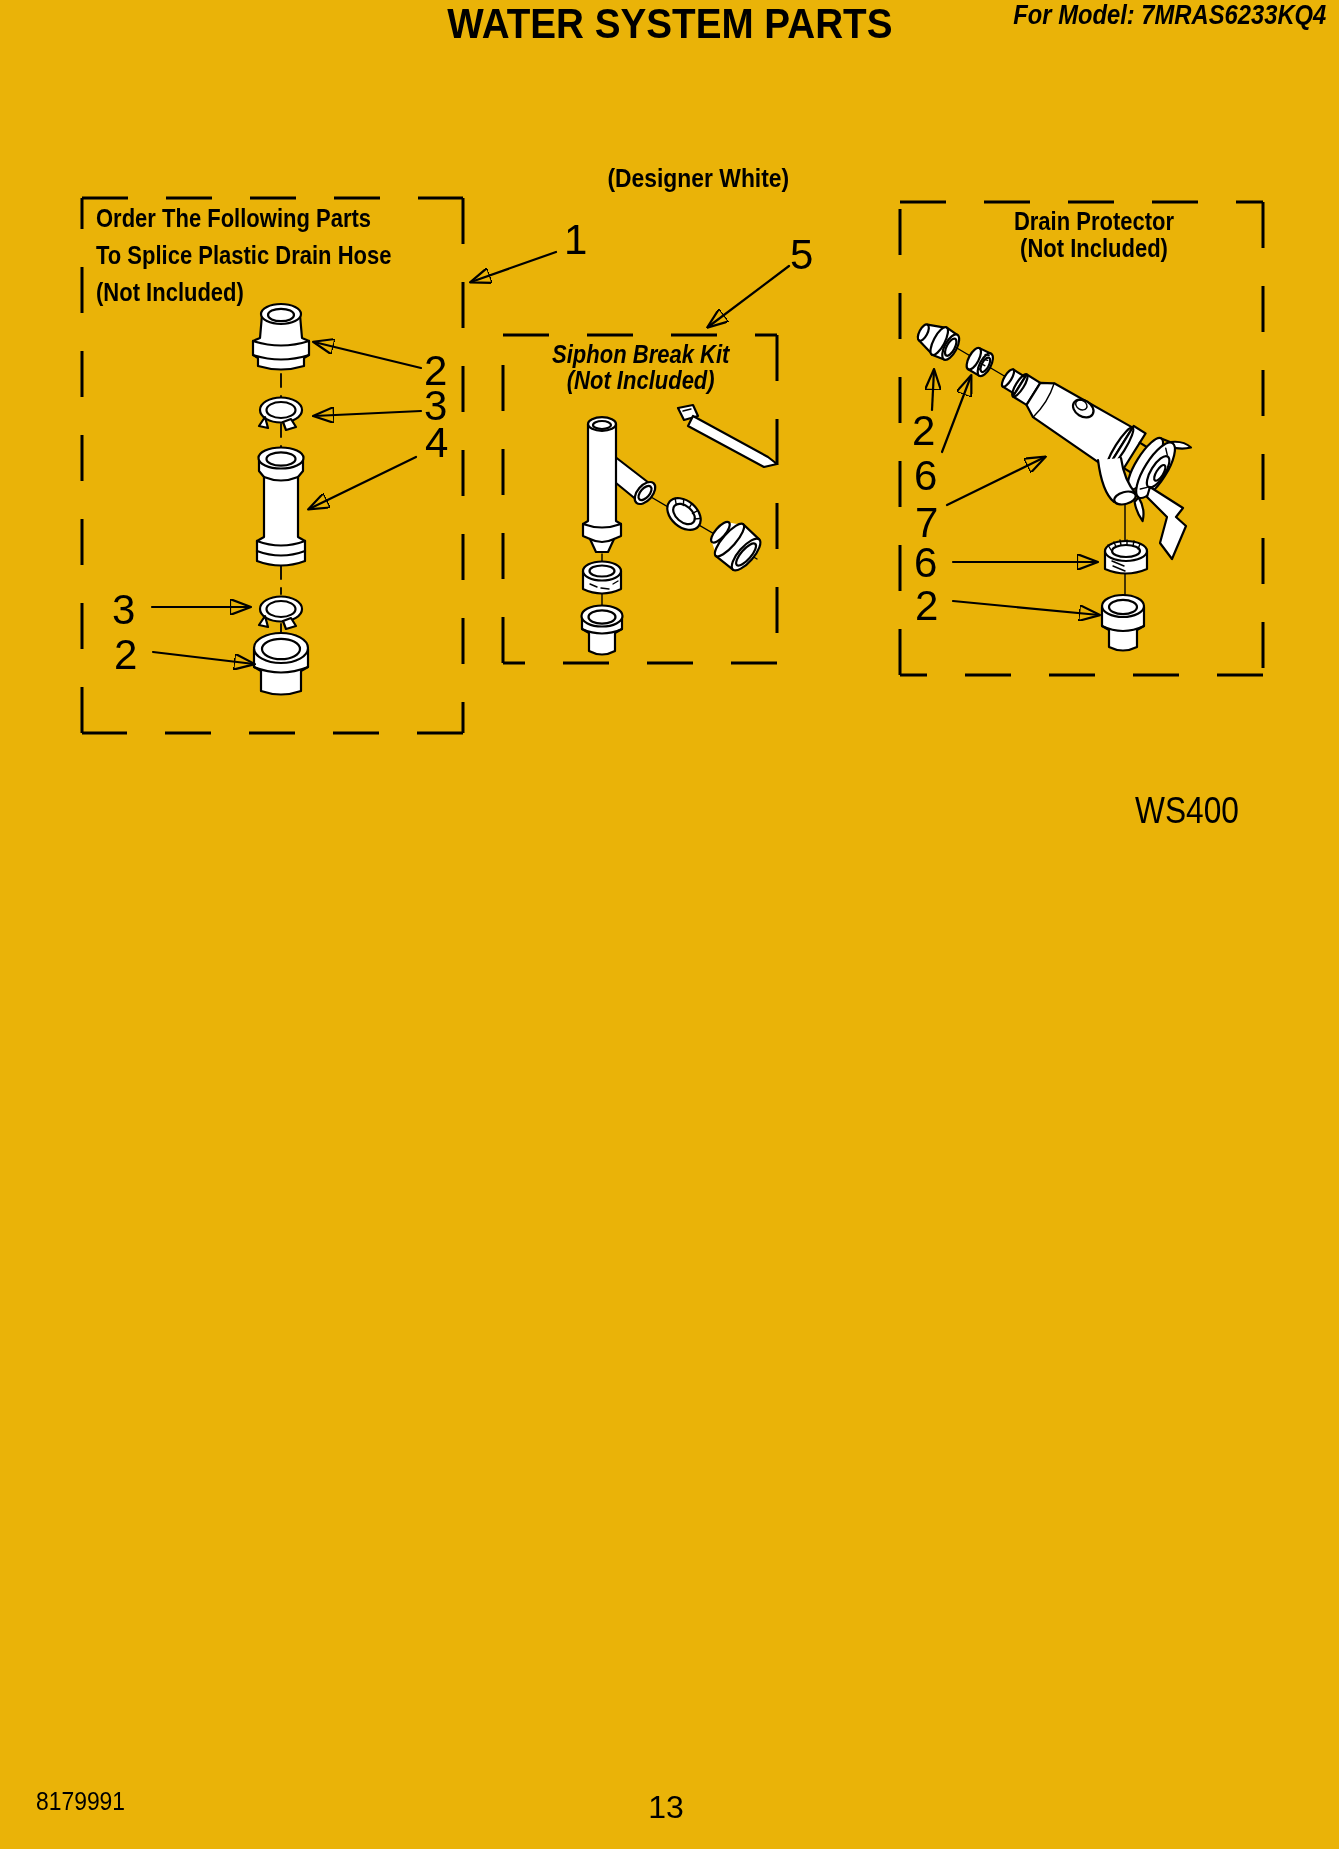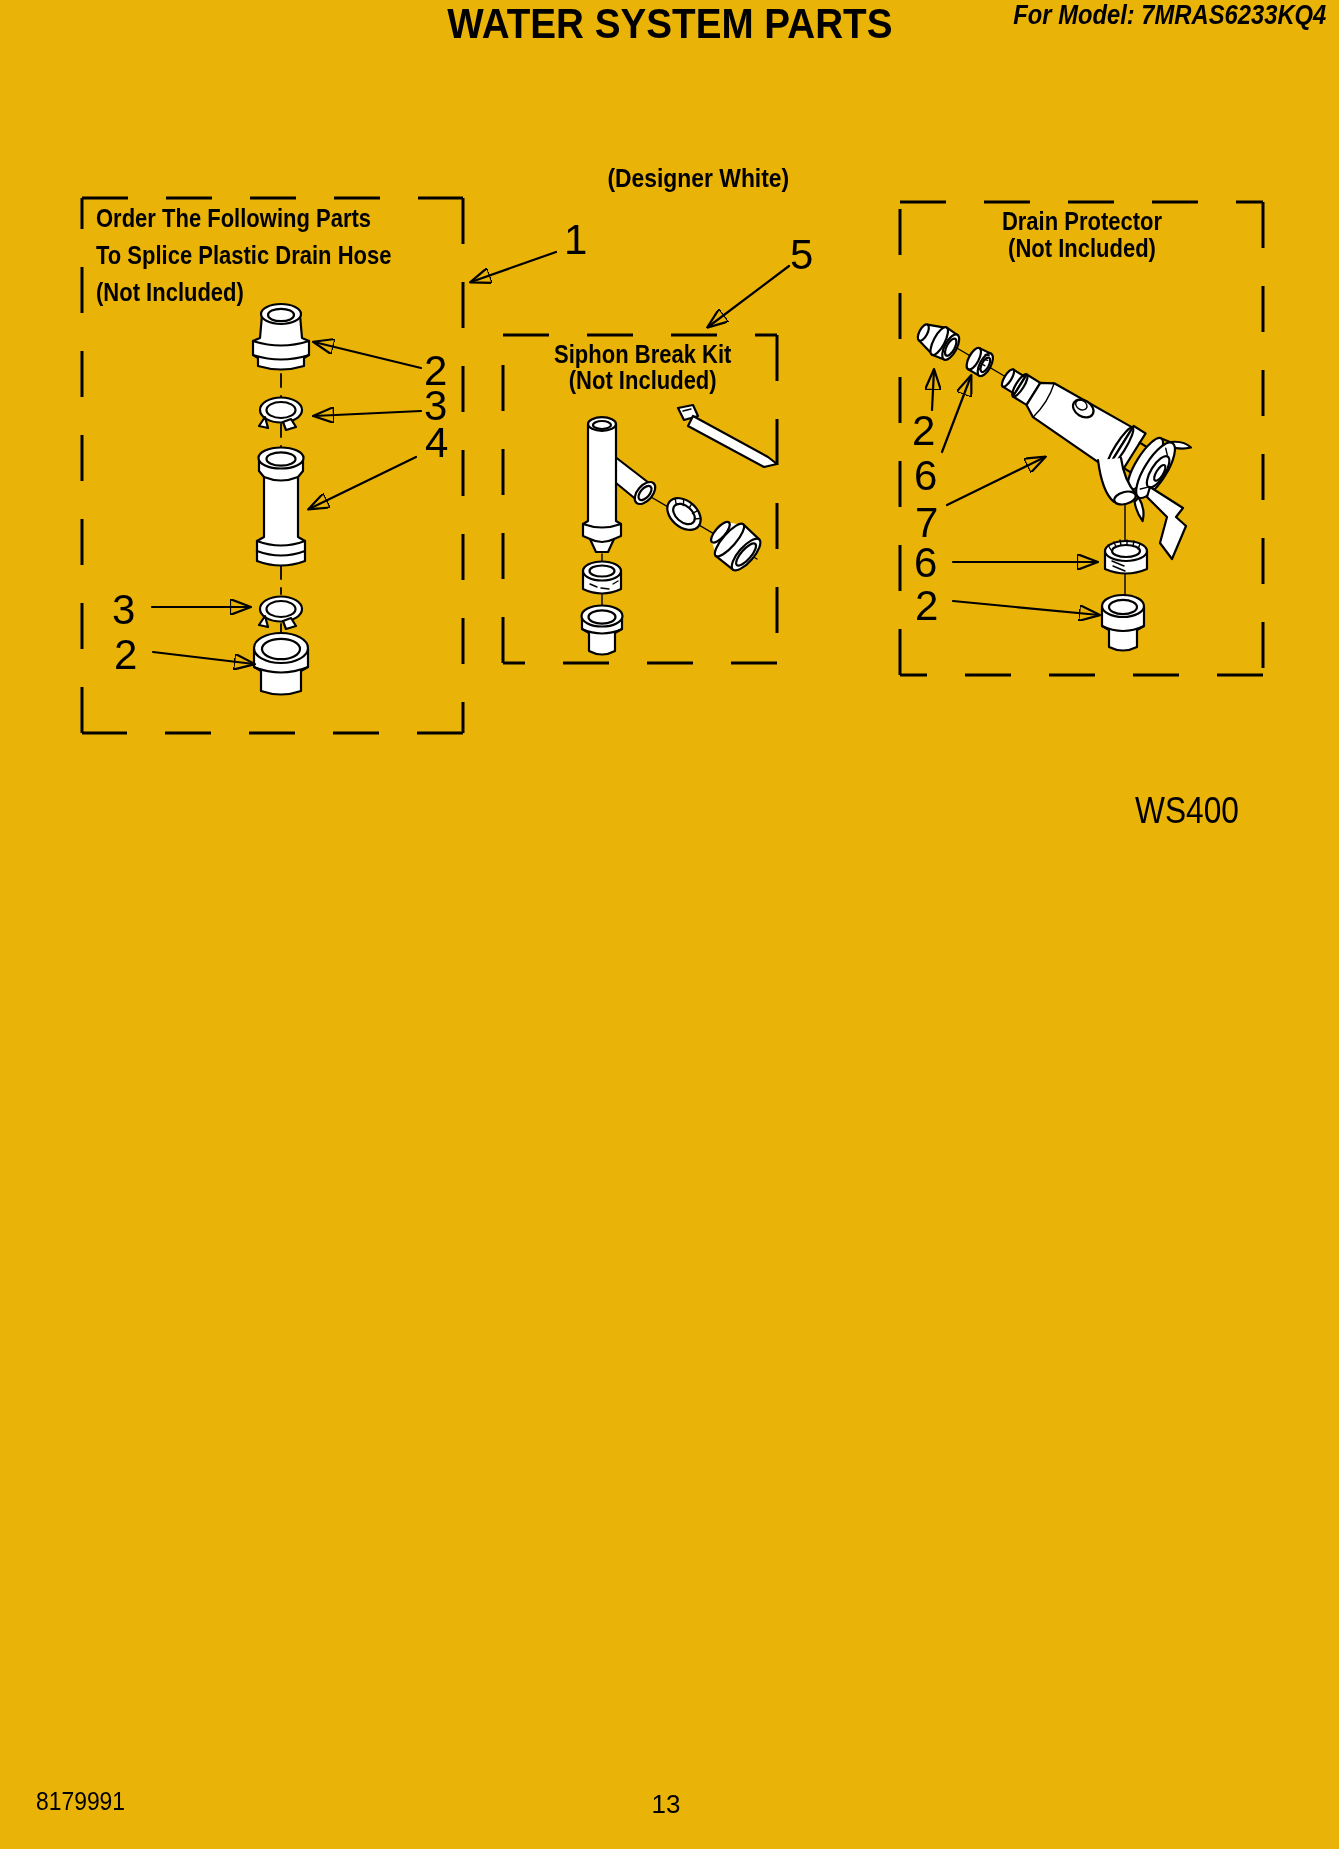--- a/index.html
+++ b/index.html
@@ -20,28 +20,28 @@
   .lineart .boxedge{stroke-width:3;stroke-dasharray:46 38;stroke-linecap:butt;}
   .lineart .arrow{stroke-width:2.2;}
   .title-row{left:0;top:34;width:1339px;display:flex;justify-content:center;}
   .title-row span{font-size:42px;font-weight:bold;letter-spacing:0;transform:scaleX(.92);transform-origin:50% 0;white-space:nowrap;}
   .model-row{left:18px;top:84;width:1330px;display:flex;justify-content:flex-end;font-style:italic;}
   .model-row span{font-size:27px;font-weight:bold;transform:scaleX(.88);transform-origin:50% 0;white-space:nowrap;}
   .finish-row{left:58px;top:115px;width:1280px;display:flex;justify-content:center;margin-top:48px;}
   .finish-row span{font-size:26px;font-weight:bold;transform:scaleX(.88);transform-origin:50% 0;white-space:nowrap;}
   .boxhead{font-weight:bold;font-size:25px;}
   .boxhead-left{left:96px;top:200px;line-height:37px;transform:scaleX(.88);transform-origin:0 0;white-space:nowrap;}
-  .boxhead-center{display:flex;flex-direction:column;align-items:center;}
+  .boxhead-center{display:flex;flex-direction:column;align-items:center;margin-left:12px;}
   .boxhead-center .inner{transform:scaleX(.88);transform-origin:50% 0;text-align:center;white-space:nowrap;}
-  .bh-siphon{left:506px;top:341px;width:274px;line-height:26px;}
+  .bh-siphon{left:492px;top:341px;width:274px;line-height:26px;font-style:italic;}
   .bh-drain{left:900px;top:208px;width:363px;line-height:27px;}
   .callout{font-size:42px;line-height:1;font-weight:normal;}
   .wscode{left:1135px;top:790px;font-size:36px;transform:scaleX(.88);transform-origin:0 0;white-space:nowrap;}
   .foot-doc{left:36px;top:1786px;font-size:26px;transform:scaleX(.88);transform-origin:0 0;}
-  .foot-page{left:0;top:1789px;width:1332px;text-align:center;font-size:26px;}
+  .foot-page{left:0;top:1789px;width:1332px;text-align:center;font-size:32px;}
 </style>
 </head>
 <body>
 
 <div class="page">
 
   <svg class="lineart" width="1339" height="1849" viewBox="0 0 1339 1849">
     <defs>
       <marker id="ah" markerUnits="userSpaceOnUse" markerWidth="22" markerHeight="16" refX="20" refY="8" orient="auto">
         <path d="M0,0 L21,8 L0,16 Z" fill="#000" stroke="none"></path>

